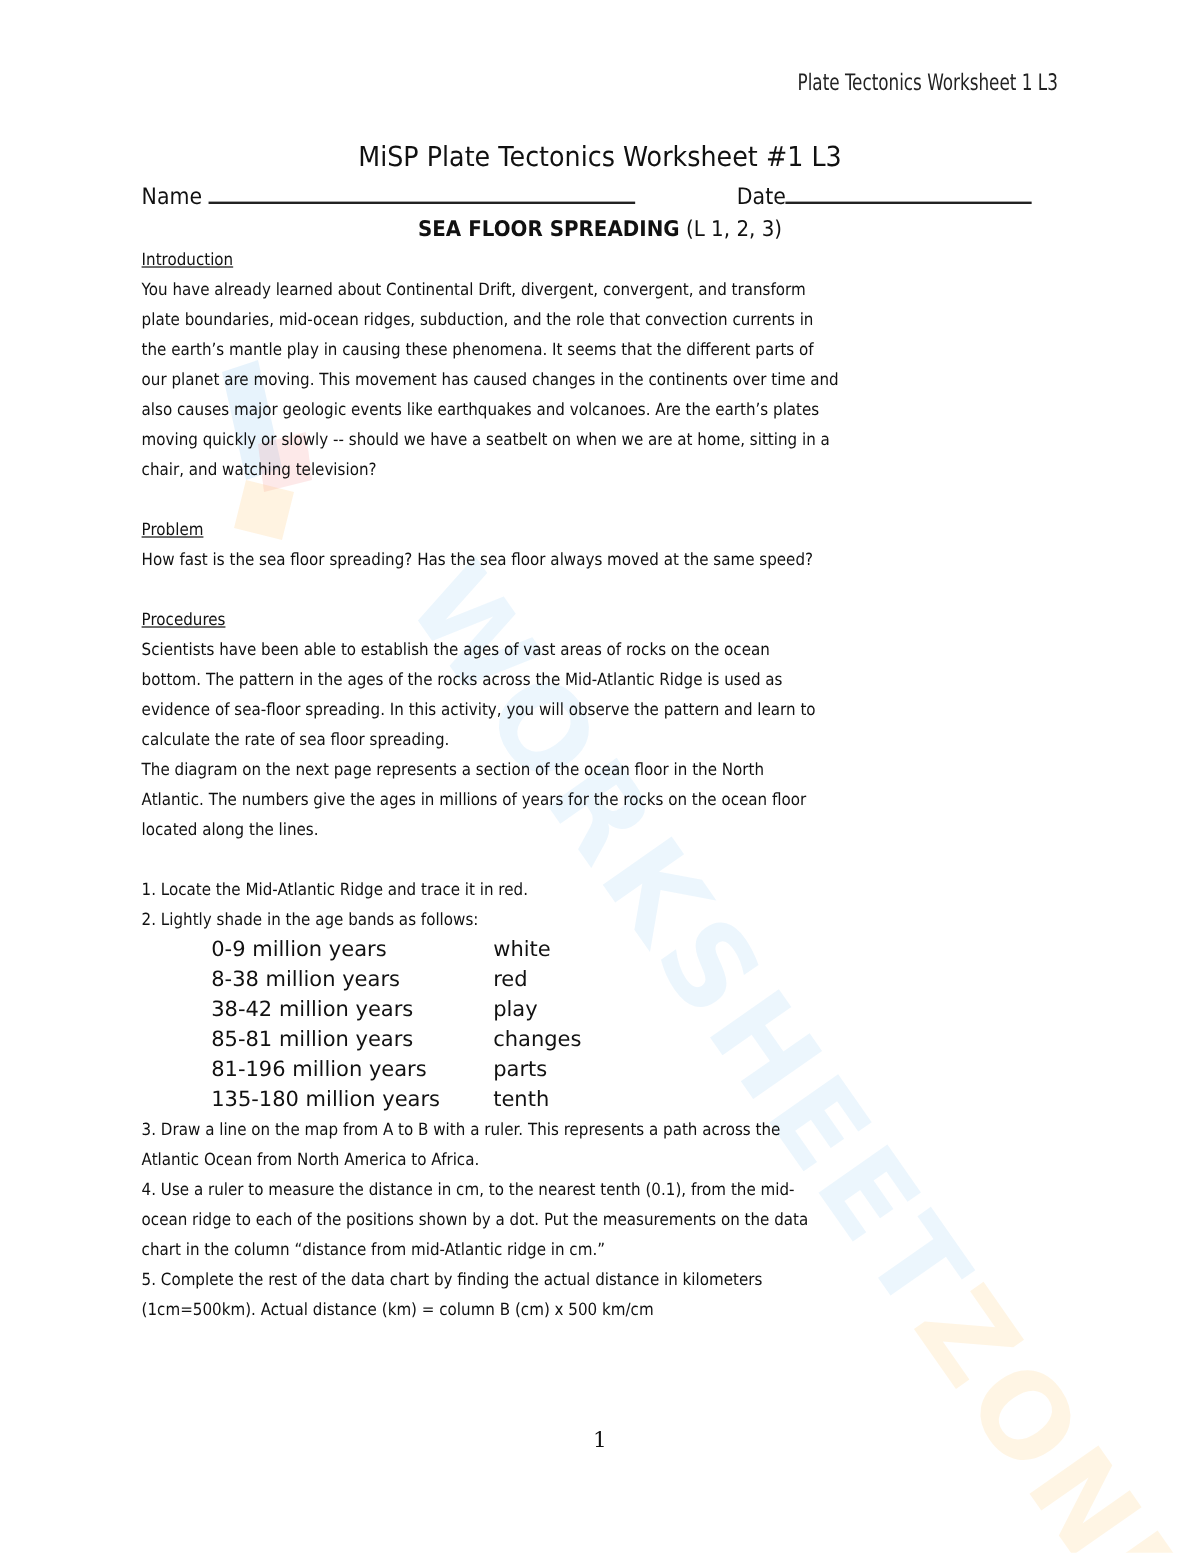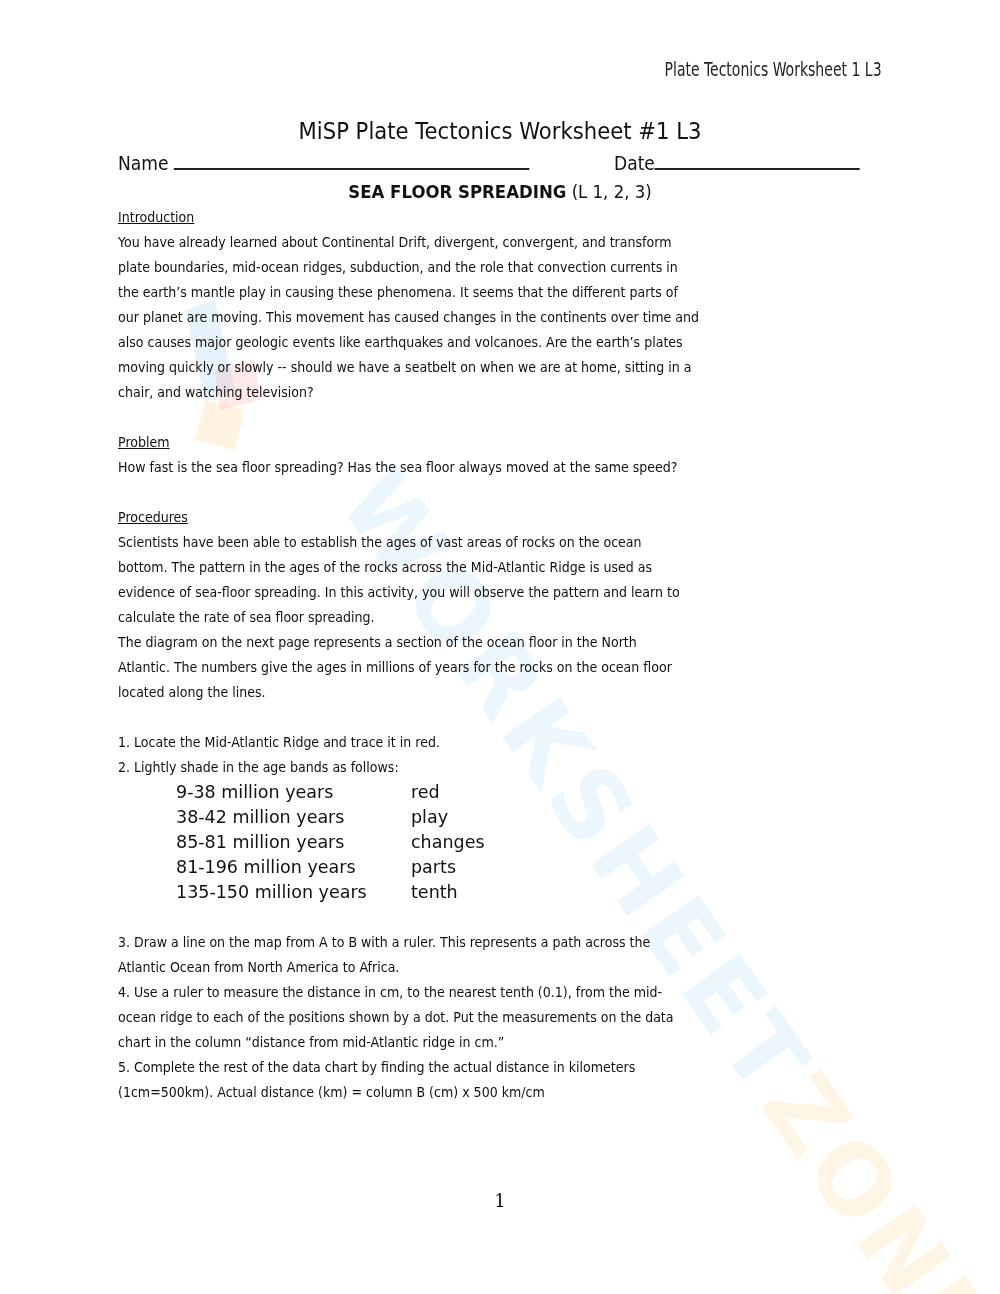--- a/index.html
+++ b/index.html
@@ -113,37 +113,41 @@
 
   <div class="block" style="top:730px">
     <div class="cond">
       <div>1. Locate the Mid-Atlantic Ridge and trace it in red.</div>
       <div>2. Lightly shade in the age bands as follows:</div>
     </div>
   </div>
 
   <div class="bands" style="top:780px">
     <div class="band-row">
-        <span class="band-range">9-38 million years</span>
+        <span class="band-range">0-9 million years</span>
+        <span>white</span>
+      </div>
+    <div class="band-row">
+        <span class="band-range">8-38 million years</span>
         <span>red</span>
       </div>
     <div class="band-row">
         <span class="band-range">38-42 million years</span>
         <span>play</span>
       </div>
     <div class="band-row">
         <span class="band-range">85-81 million years</span>
         <span>changes</span>
       </div>
     <div class="band-row">
         <span class="band-range">81-196 million years</span>
         <span>parts</span>
       </div>
     <div class="band-row">
-        <span class="band-range">135-150 million years</span>
+        <span class="band-range">135-180 million years</span>
         <span>tenth</span>
       </div>
   </div>
 
   <div class="block" style="top:930px">
     <div class="cond">
       <div>3. Draw a line on the map from A to B with a ruler.  This represents a path across the</div>
       <div>Atlantic Ocean from North America to Africa.</div>
       <div>4. Use a ruler to measure the distance in cm, to the nearest tenth (0.1), from the mid-</div>
       <div>ocean ridge to each of the positions shown by a dot. Put the measurements on the data</div>

